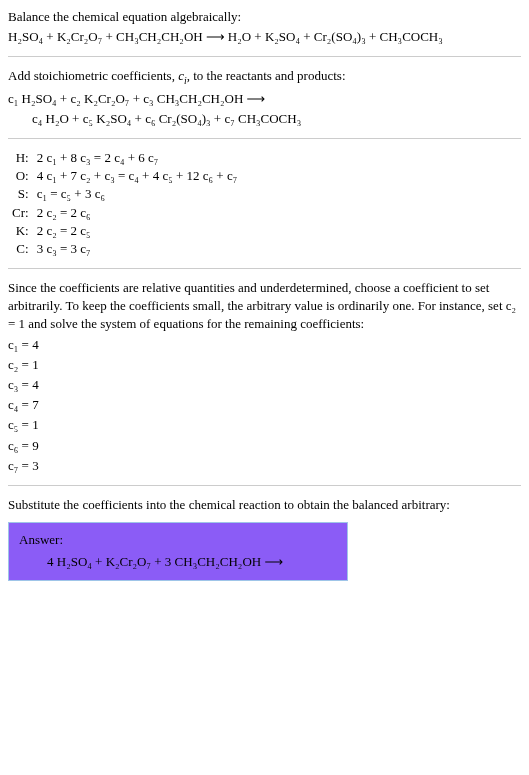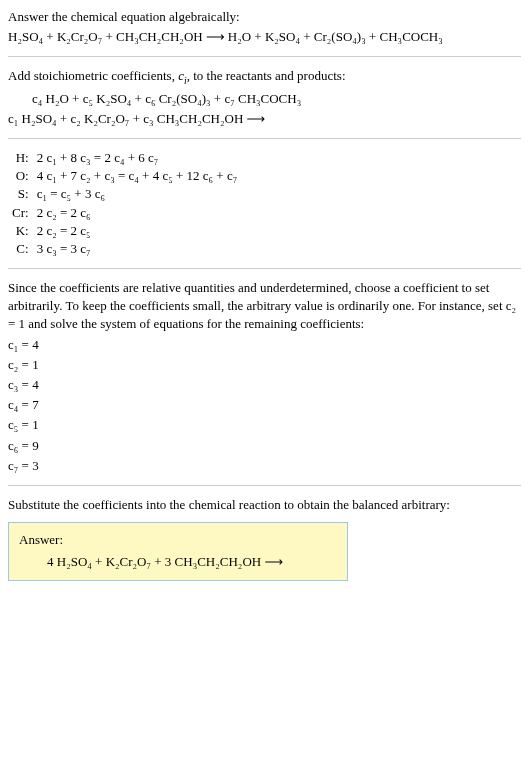--- a/index.html
+++ b/index.html
@@ -40,21 +40,21 @@
       display: table-cell;
       text-align: right;
       padding-right: 8px;
       white-space: nowrap;
     }
     .eq-value {
       display: table-cell;
     }
     .answer-box {
       border: 1px solid #9fc5e8;
-      background: #fef9c3;
+      background: #8b5cf6;
       padding: 8px 10px;
       margin-top: 6px;
       display: inline-block;
       min-width: 340px;
     }
     .answer-label {
       margin-bottom: 4px;
     }
     .answer-indent {
       padding-left: 28px;
@@ -70,30 +70,30 @@
       font-style: italic;
     }
     .chem {
       white-space: nowrap;
     }
   </style>
 </head>
 <body>
 
 <div class="section">
-  <div class="text-line">Answer the chemical equation algebraically:</div>
+  <div class="text-line">Balance the chemical equation algebraically:</div>
   <div class="text-line chem">H₂SO₄ + K₂Cr₂O₇ + CH₃CH₂CH₂OH ⟶ H₂O + K₂SO₄ + Cr₂(SO₄)₃ + CH₃COCH₃</div>
 </div>
 
 <div class="divider"></div>
 
 <div class="section">
   <div class="text-line">Add stoichiometric coefficients, <span style="font-style:italic">c</span><sub class="sub-it">i</sub>, to the reactants and products:</div>
+  <div class="text-line chem">c₁ H₂SO₄ + c₂ K₂Cr₂O₇ + c₃ CH₃CH₂CH₂OH ⟶</div>
   <div class="text-line indent chem">c₄ H₂O + c₅ K₂SO₄ + c₆ Cr₂(SO₄)₃ + c₇ CH₃COCH₃</div>
-  <div class="text-line chem">c₁ H₂SO₄ + c₂ K₂Cr₂O₇ + c₃ CH₃CH₂CH₂OH ⟶</div>
 </div>
 
 <div class="divider"></div>
 
 <div class="section">
   <div class="eq-table">
     <div class="eq-row">
       <div class="eq-label">H:</div>
       <div class="eq-value">2 c₁ + 8 c₃ = 2 c₄ + 6 c₇</div>
     </div>

